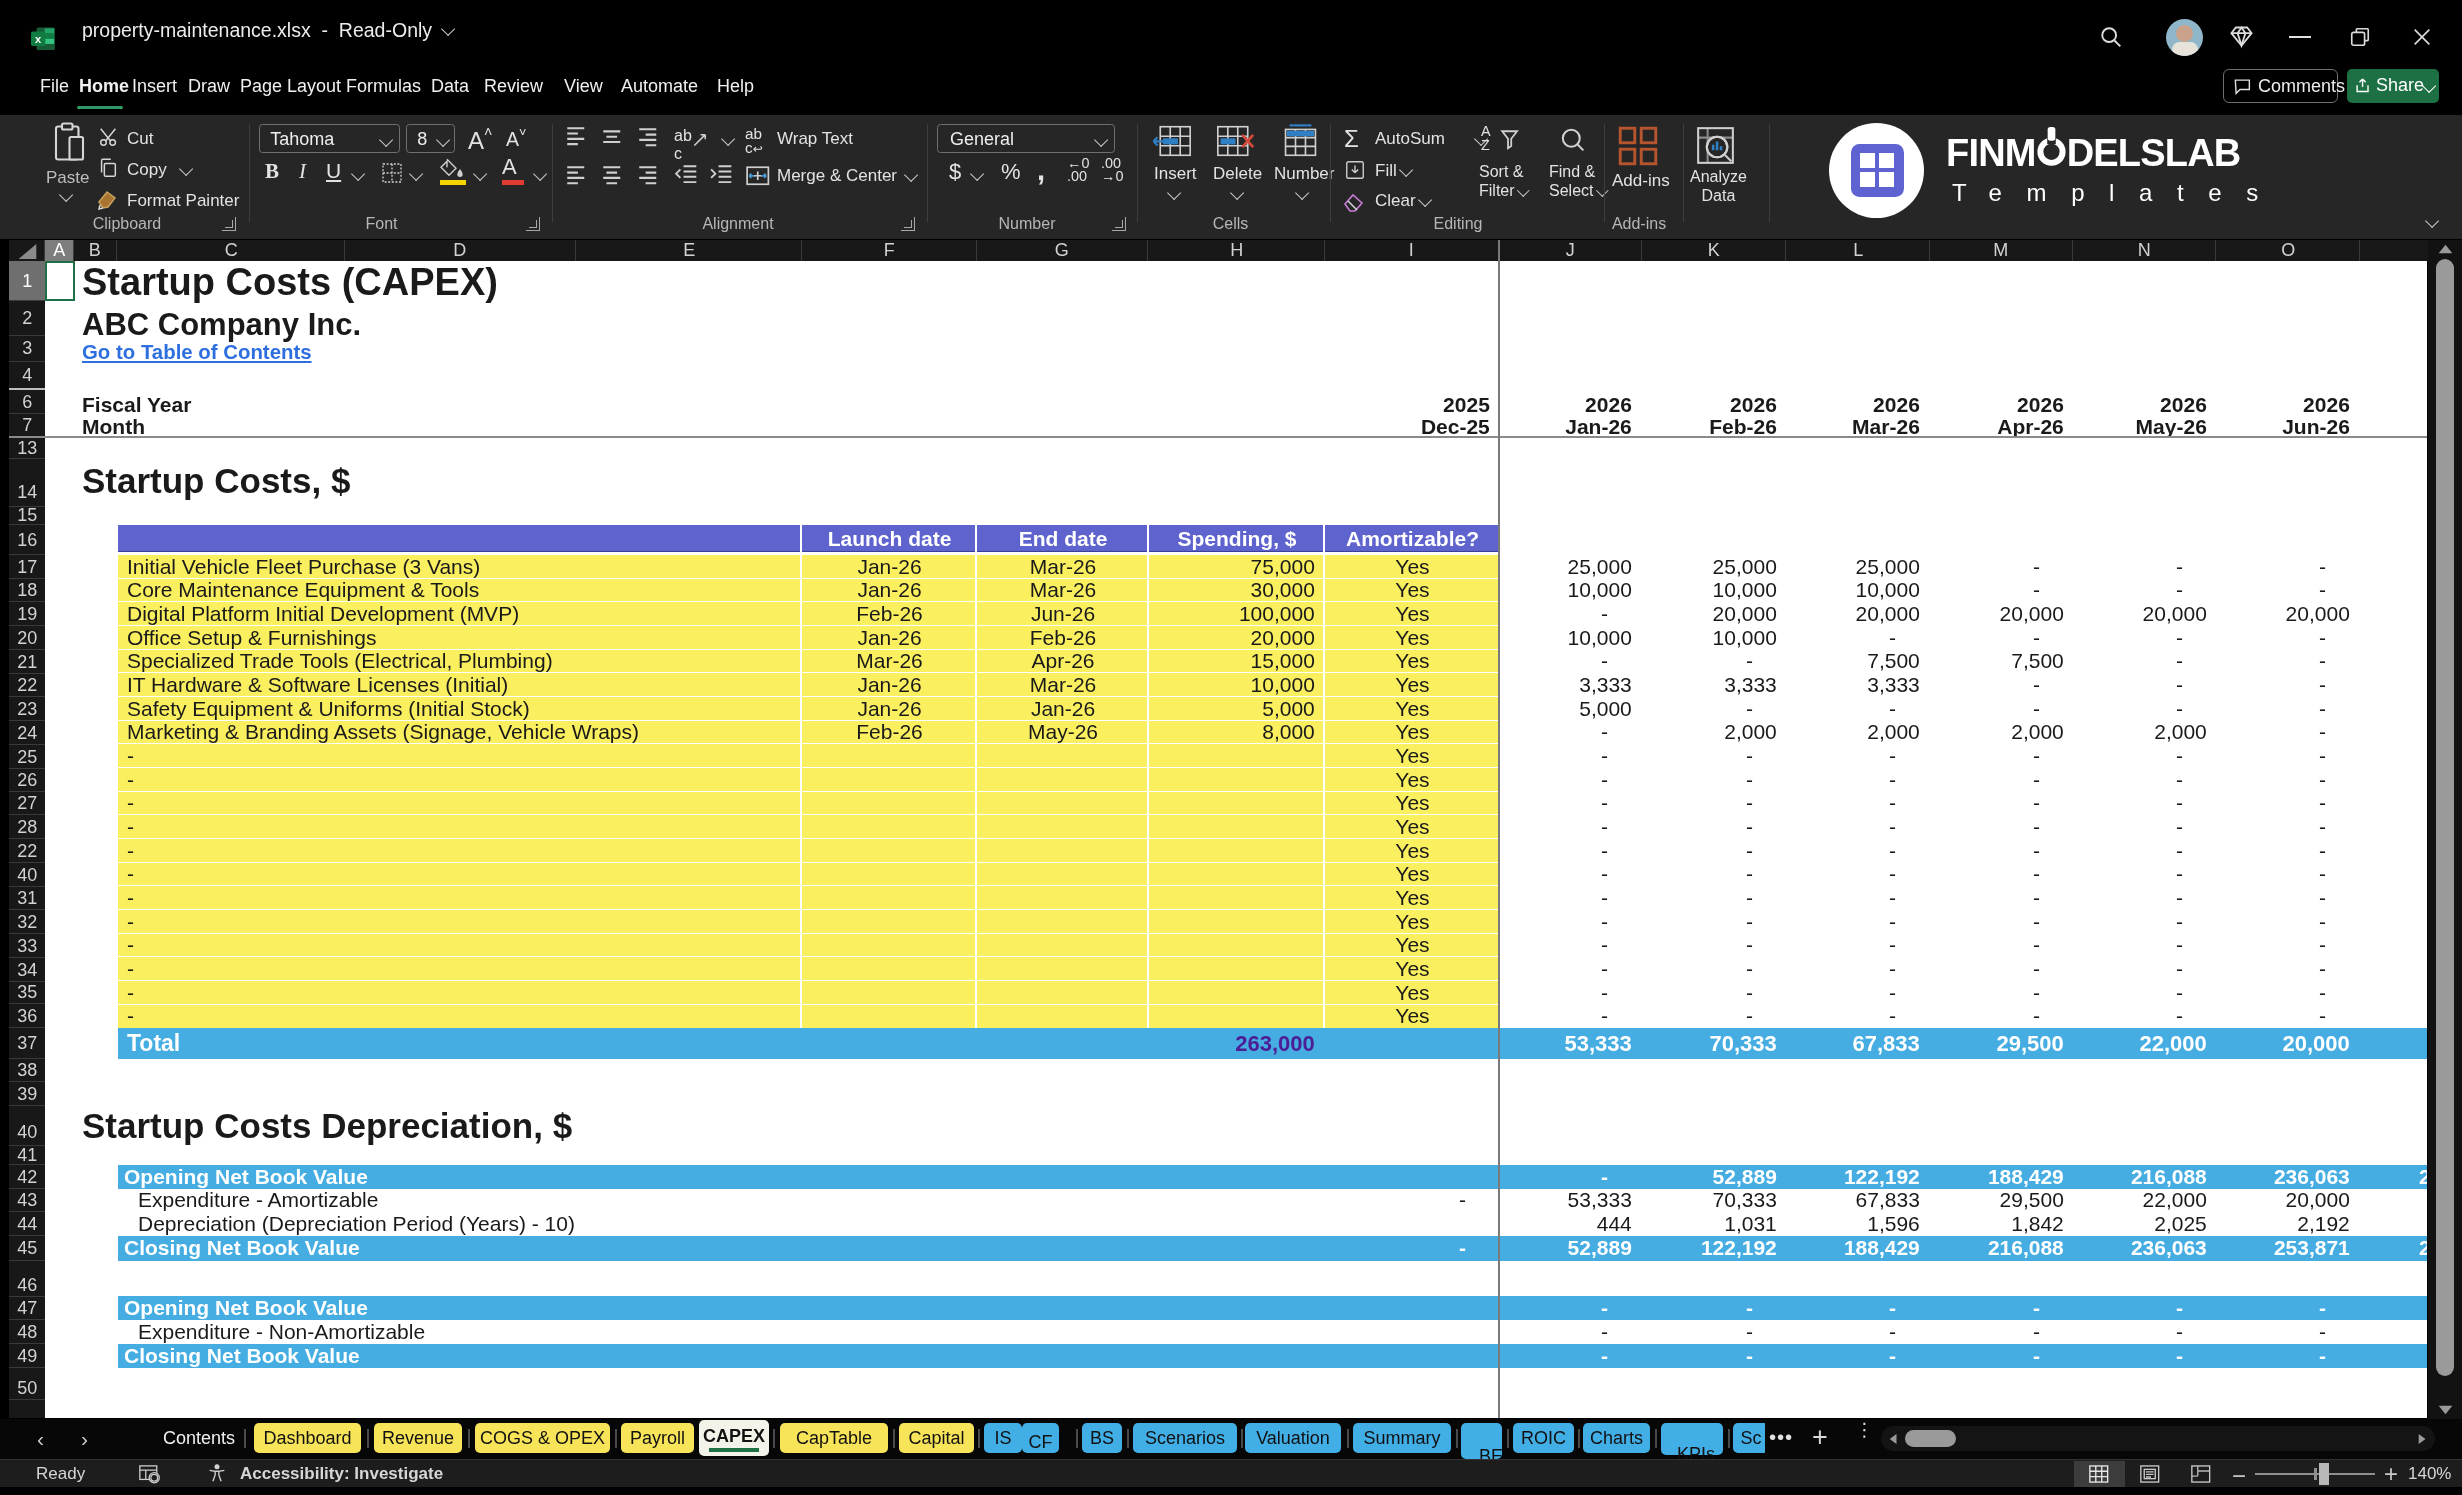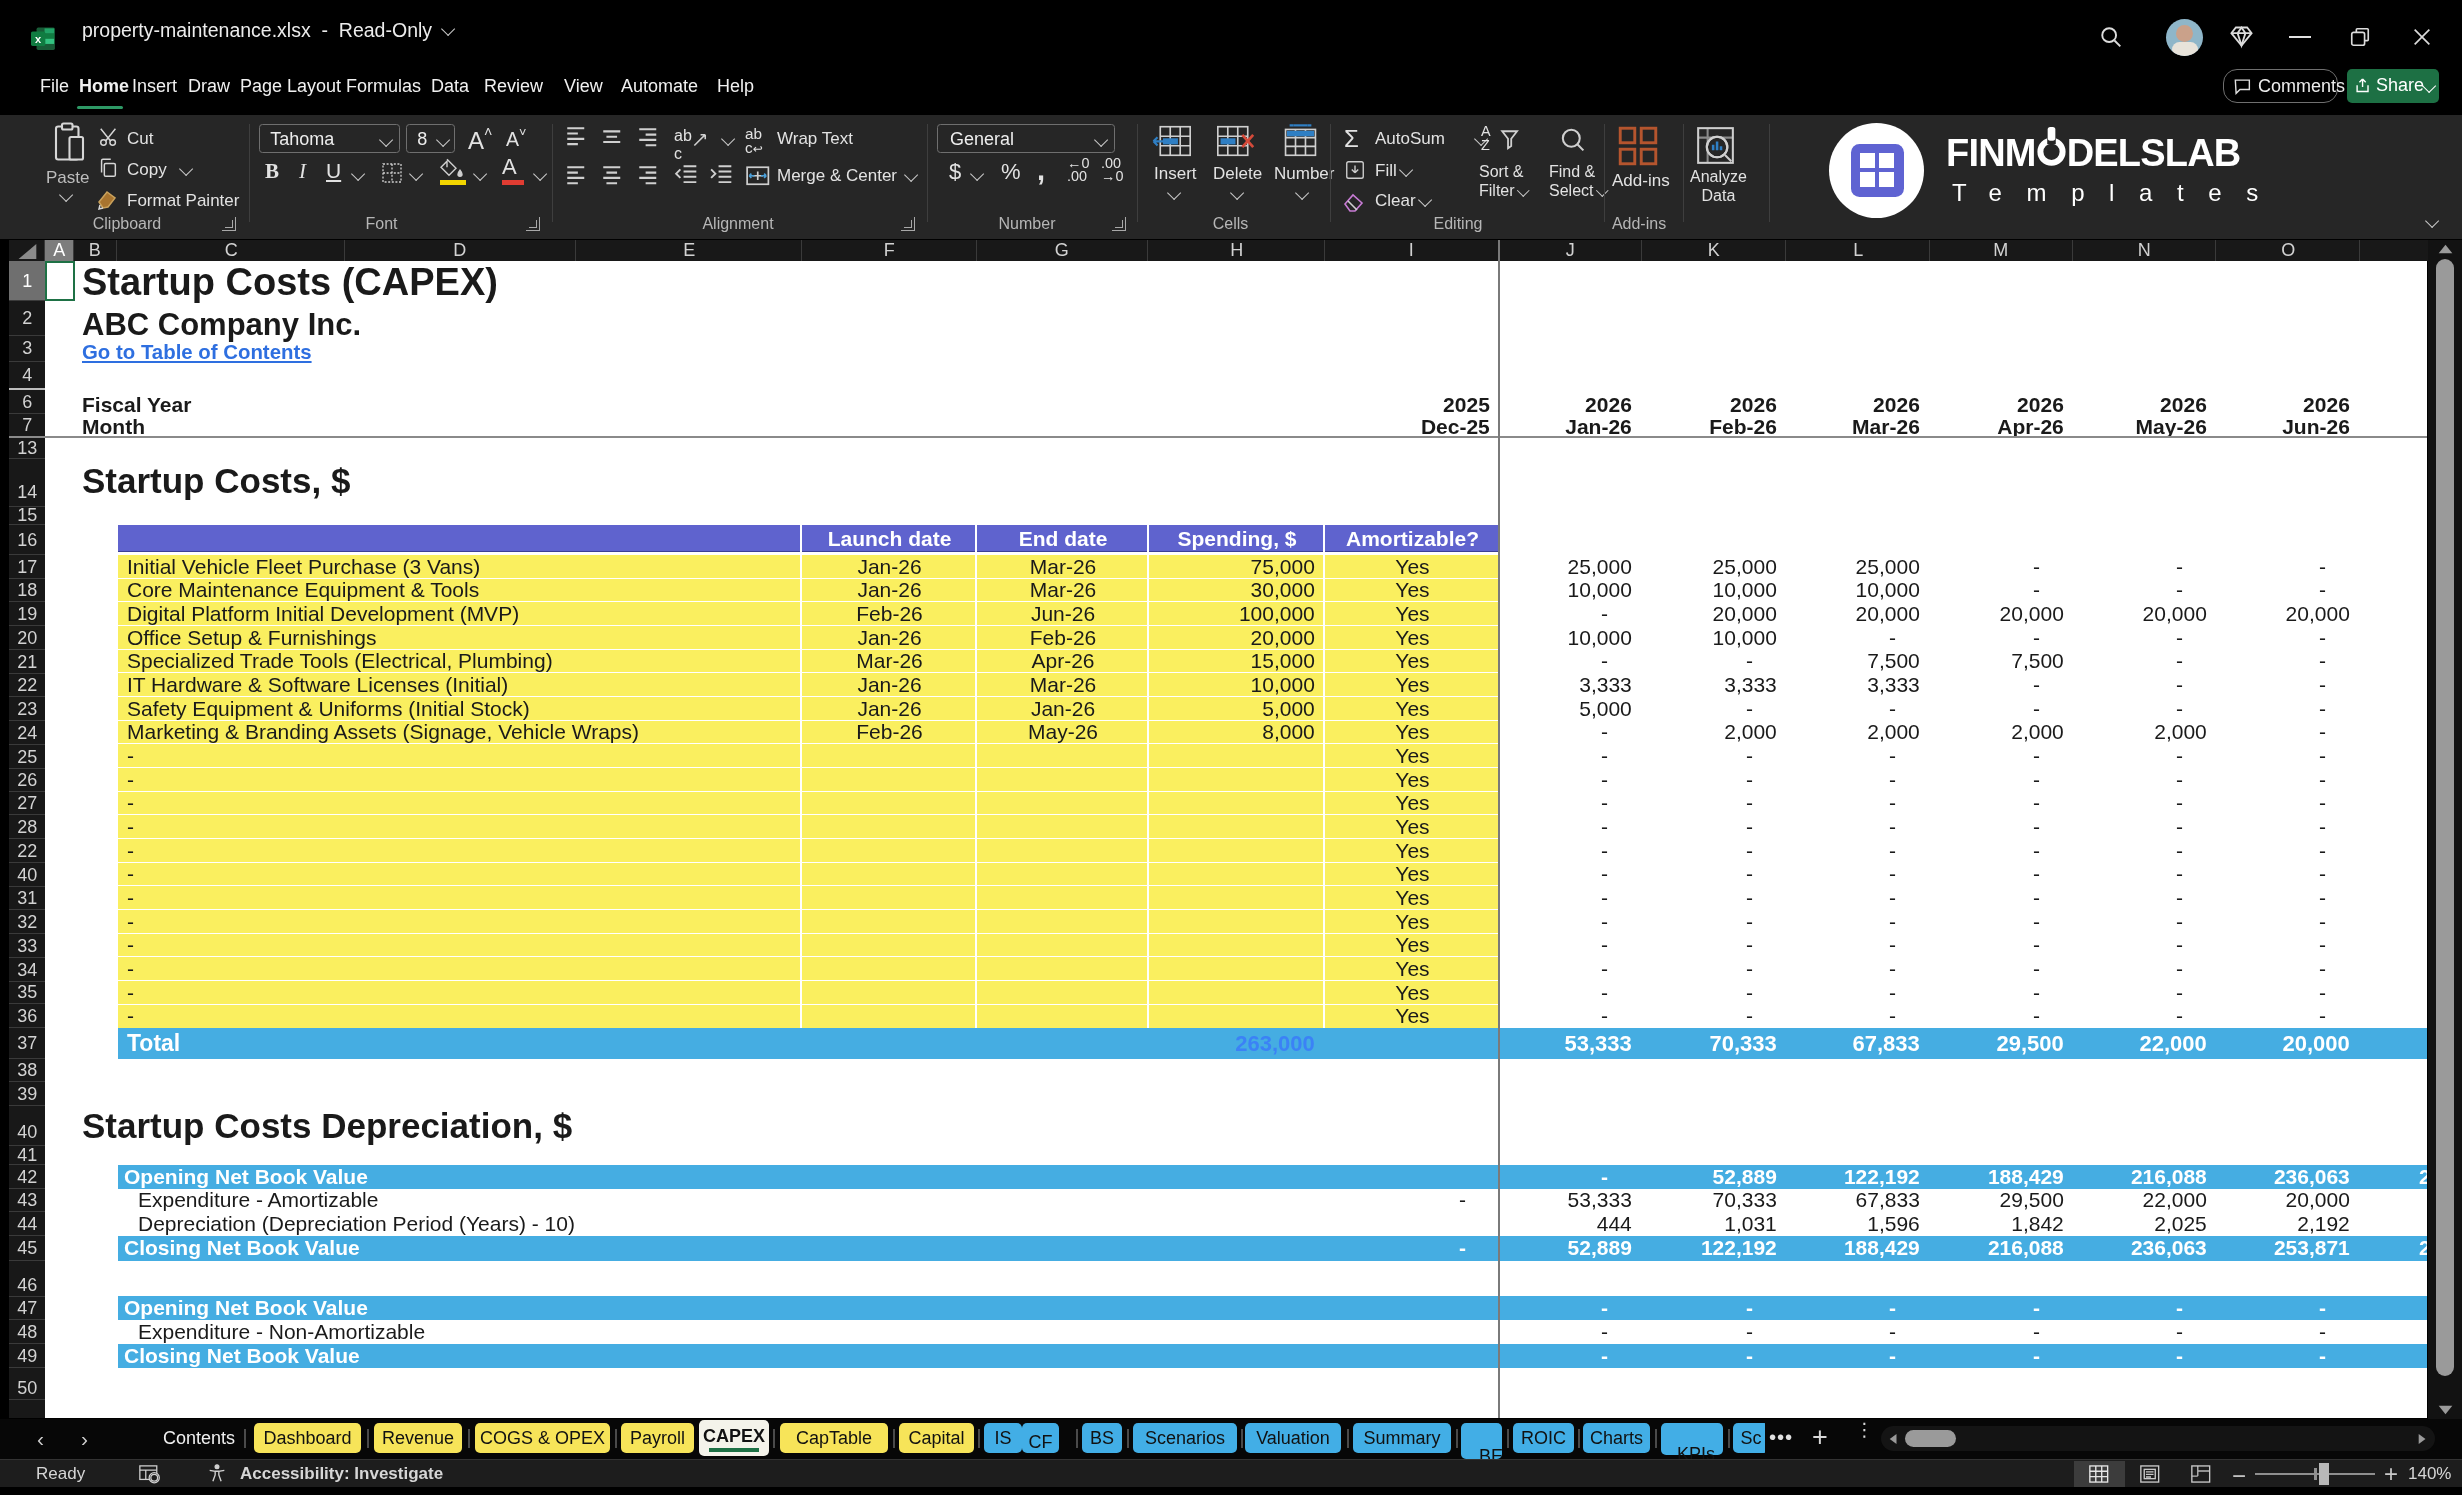--- a/index.html
+++ b/index.html
@@ -99,21 +99,21 @@
   <div class="abs" style="left:77px;top:44px;width:46px;height:3.4px;background:#2e9966;border-radius:1.7px"></div>
   <div class="menu" style="left:132px">Insert</div>
   <div class="menu" style="left:188px">Draw</div>
   <div class="menu" style="left:240px">Page Layout</div>
   <div class="menu" style="left:346px">Formulas</div>
   <div class="menu" style="left:431px">Data</div>
   <div class="menu" style="left:484px">Review</div>
   <div class="menu" style="left:564px">View</div>
   <div class="menu" style="left:621px">Automate</div>
   <div class="menu" style="left:717px">Help</div>
-  <div class="abs" style="left:2223px;top:6.8px;width:115px;height:34px;border:0.8px solid #6f6f6f;border-radius:14px">
+  <div class="abs" style="left:2223px;top:6.8px;width:115px;height:34px;border:0.8px solid #6f6f6f;border-radius:6px">
      <svg style="position:absolute;left:8.5px;top:6.8px" width="18.7" height="18.7" viewBox="0 0 24 24" fill="none" stroke="#e0e0e0" stroke-width="1.8">
           <path d="M3 4h18v12H9l-5 5z"></path>
         </svg>
      <div class="abs" style="left:34px;top:6px;font-size:18px;color:#ececec">Comments</div>
   </div>
   <div class="abs" style="left:2347px;top:6.8px;width:92px;height:34px;background:#1d7044;border-radius:5.1px">
      <svg style="position:absolute;left:6.8px;top:6.8px" width="18.7" height="18.7" viewBox="0 0 24 24" fill="none" stroke="#fff" stroke-width="1.8">
           <path d="M4 12v8h14v-8"></path>
           <path d="M11 14V4m0 0L7 8m4-4l4 4"></path>
         </svg>
@@ -638,21 +638,21 @@
 <div class="cell dash cN" style="top:743px;height:24px;line-height:24px">-</div>
 <div class="cell dash cO" style="top:743px;height:24px;line-height:24px">-</div>
 
   <div class="abs" style="left:755px;top:264px;width:1.7px;height:503px;background:#fff"></div>
   <div class="abs" style="left:930px;top:264px;width:1.7px;height:503px;background:#fff"></div>
   <div class="abs" style="left:1102px;top:264px;width:1.7px;height:503px;background:#fff"></div>
   <div class="abs" style="left:1278px;top:264px;width:1.7px;height:503px;background:#fff"></div>
 
   <div class="abs" style="left:73px;top:767px;width:2309px;height:31px;background:#45ade2"></div>
   <div class="cell b" style="left:82px;top:767px;height:31px;line-height:31px;color:#fff;font-size:23px">Total</div>
-  <div class="cell b num cH" style="top:767px;height:31px;line-height:31px;color:#3b82f6;font-size:22px">263,000</div>
+  <div class="cell b num cH" style="top:767px;height:31px;line-height:31px;color:#4c1d95;font-size:22px">263,000</div>
   <div class="cell b num cJ" style="top:767px;height:31px;line-height:31px;color:#fff;font-size:22px">53,333</div>
   <div class="cell b num cK" style="top:767px;height:31px;line-height:31px;color:#fff;font-size:22px">70,333</div>
   <div class="cell b num cL" style="top:767px;height:31px;line-height:31px;color:#fff;font-size:22px">67,833</div>
   <div class="cell b num cM" style="top:767px;height:31px;line-height:31px;color:#fff;font-size:22px">29,500</div>
   <div class="cell b num cN" style="top:767px;height:31px;line-height:31px;color:#fff;font-size:22px">22,000</div>
   <div class="cell b num cO" style="top:767px;height:31px;line-height:31px;color:#fff;font-size:22px">20,000</div>
 
   <div class="cell b" style="left:37px;top:845px;font-size:35px">Startup Costs Depreciation, $</div>
   <div class="abs" style="left:73px;top:904px;width:2309px;height:24px;background:#45ade2"></div>
 <div class="cell b" style="left:79px;top:904px;height:24px;line-height:24px;color:#fff">Opening Net Book Value</div>

